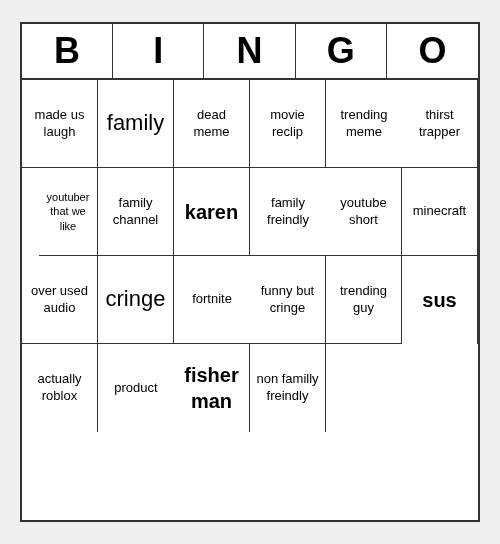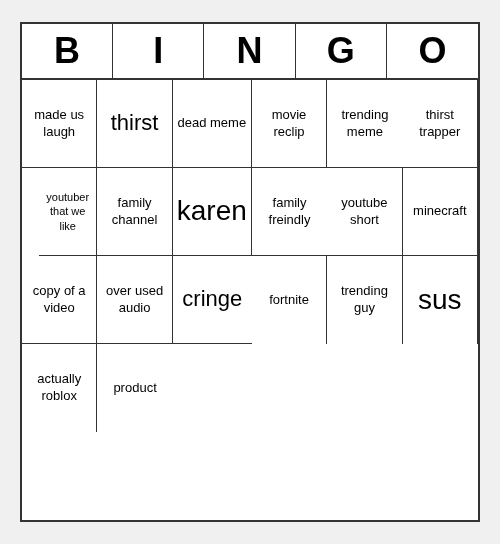--- a/index.html
+++ b/index.html
@@ -52,50 +52,52 @@
       border-right: none;
     }
     .bingo-cell:nth-last-child(-n+5) {
       border-bottom: none;
     }
     .bingo-cell.large-text {
       font-size: 22px;
       font-weight: normal;
     }
     .bingo-cell.xlarge-text {
-      font-size: 28px;
-      font-weight: normal;
+      font-size: 20px;
+      font-weight: bold;
     }
   </style>
 </head>
 <body>
 
 <div class="bingo-card">
   <div class="bingo-header">
   <div class="bingo-header-cell">B</div>
       <div class="bingo-header-cell">I</div>
       <div class="bingo-header-cell">N</div>
       <div class="bingo-header-cell">G</div>
       <div class="bingo-header-cell">O</div>
     </div>
   <div class="bingo-grid">
   <div class="bingo-cell">made us laugh</div>
-      <div class="bingo-cell large-text">thirst</div>
+      <div class="bingo-cell large-text">family</div>
       <div class="bingo-cell">dead meme</div>
       <div class="bingo-cell">movie reclip</div>
       <div class="bingo-cell">trending meme</div>
       <div class="bingo-cell">thirst trapper</div>
       <div class="bingo-cell" style="font-size: 11px; margin-left: 17px;">youtuber that we like</div>
       <div class="bingo-cell">family channel</div>
       <div class="bingo-cell xlarge-text">karen</div>
       <div class="bingo-cell">family freindly</div>
       <div class="bingo-cell">youtube short</div>
       <div class="bingo-cell">minecraft</div>
-      <div class="bingo-cell">copy of a video</div>
       <div class="bingo-cell">over used audio</div>
       <div class="bingo-cell large-text">cringe</div>
       <div class="bingo-cell">fortnite</div>
+      <div class="bingo-cell">funny but cringe</div>
       <div class="bingo-cell">trending guy</div>
       <div class="bingo-cell xlarge-text">sus</div>
       <div class="bingo-cell">actually roblox</div>
       <div class="bingo-cell">product</div>
+      <div class="bingo-cell xlarge-text">fisher man</div>
+      <div class="bingo-cell">non familly freindly</div>
     </div>
 </div>
 
 </body></html>

